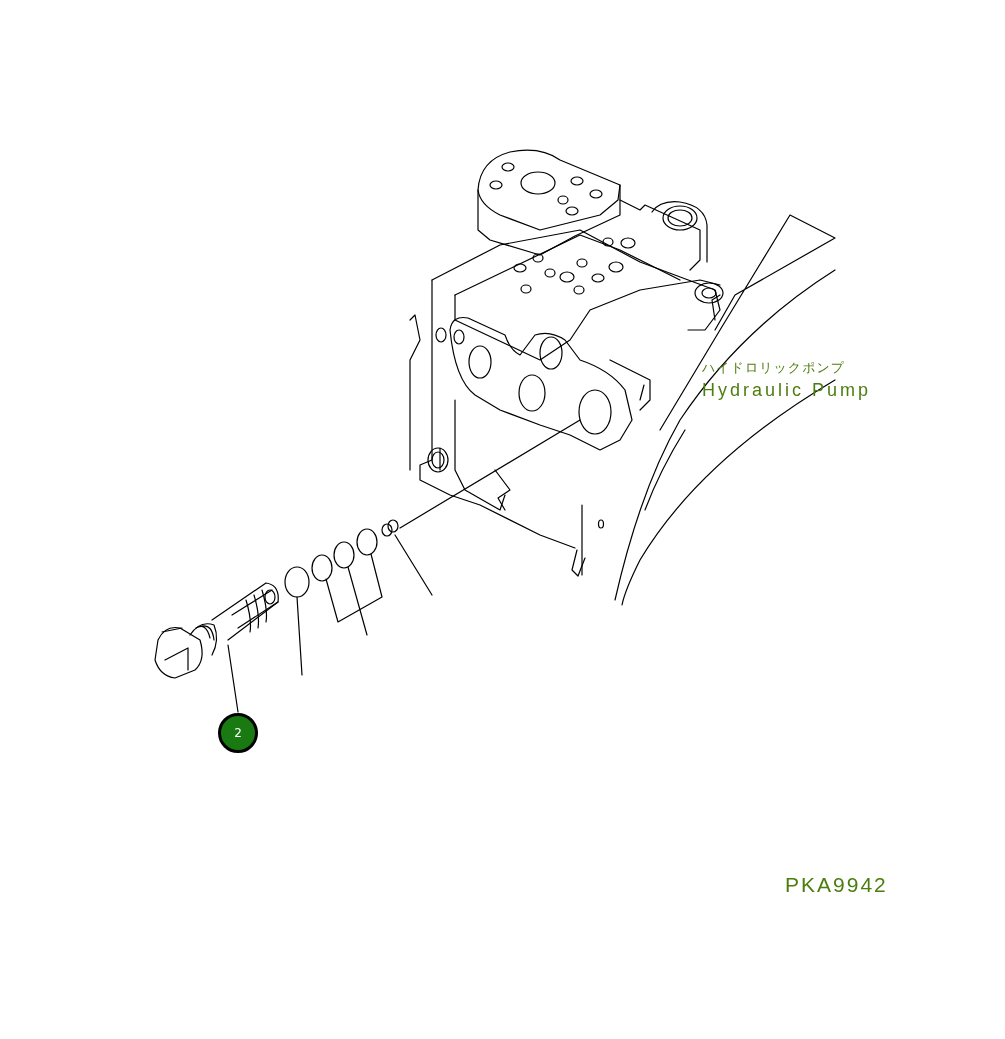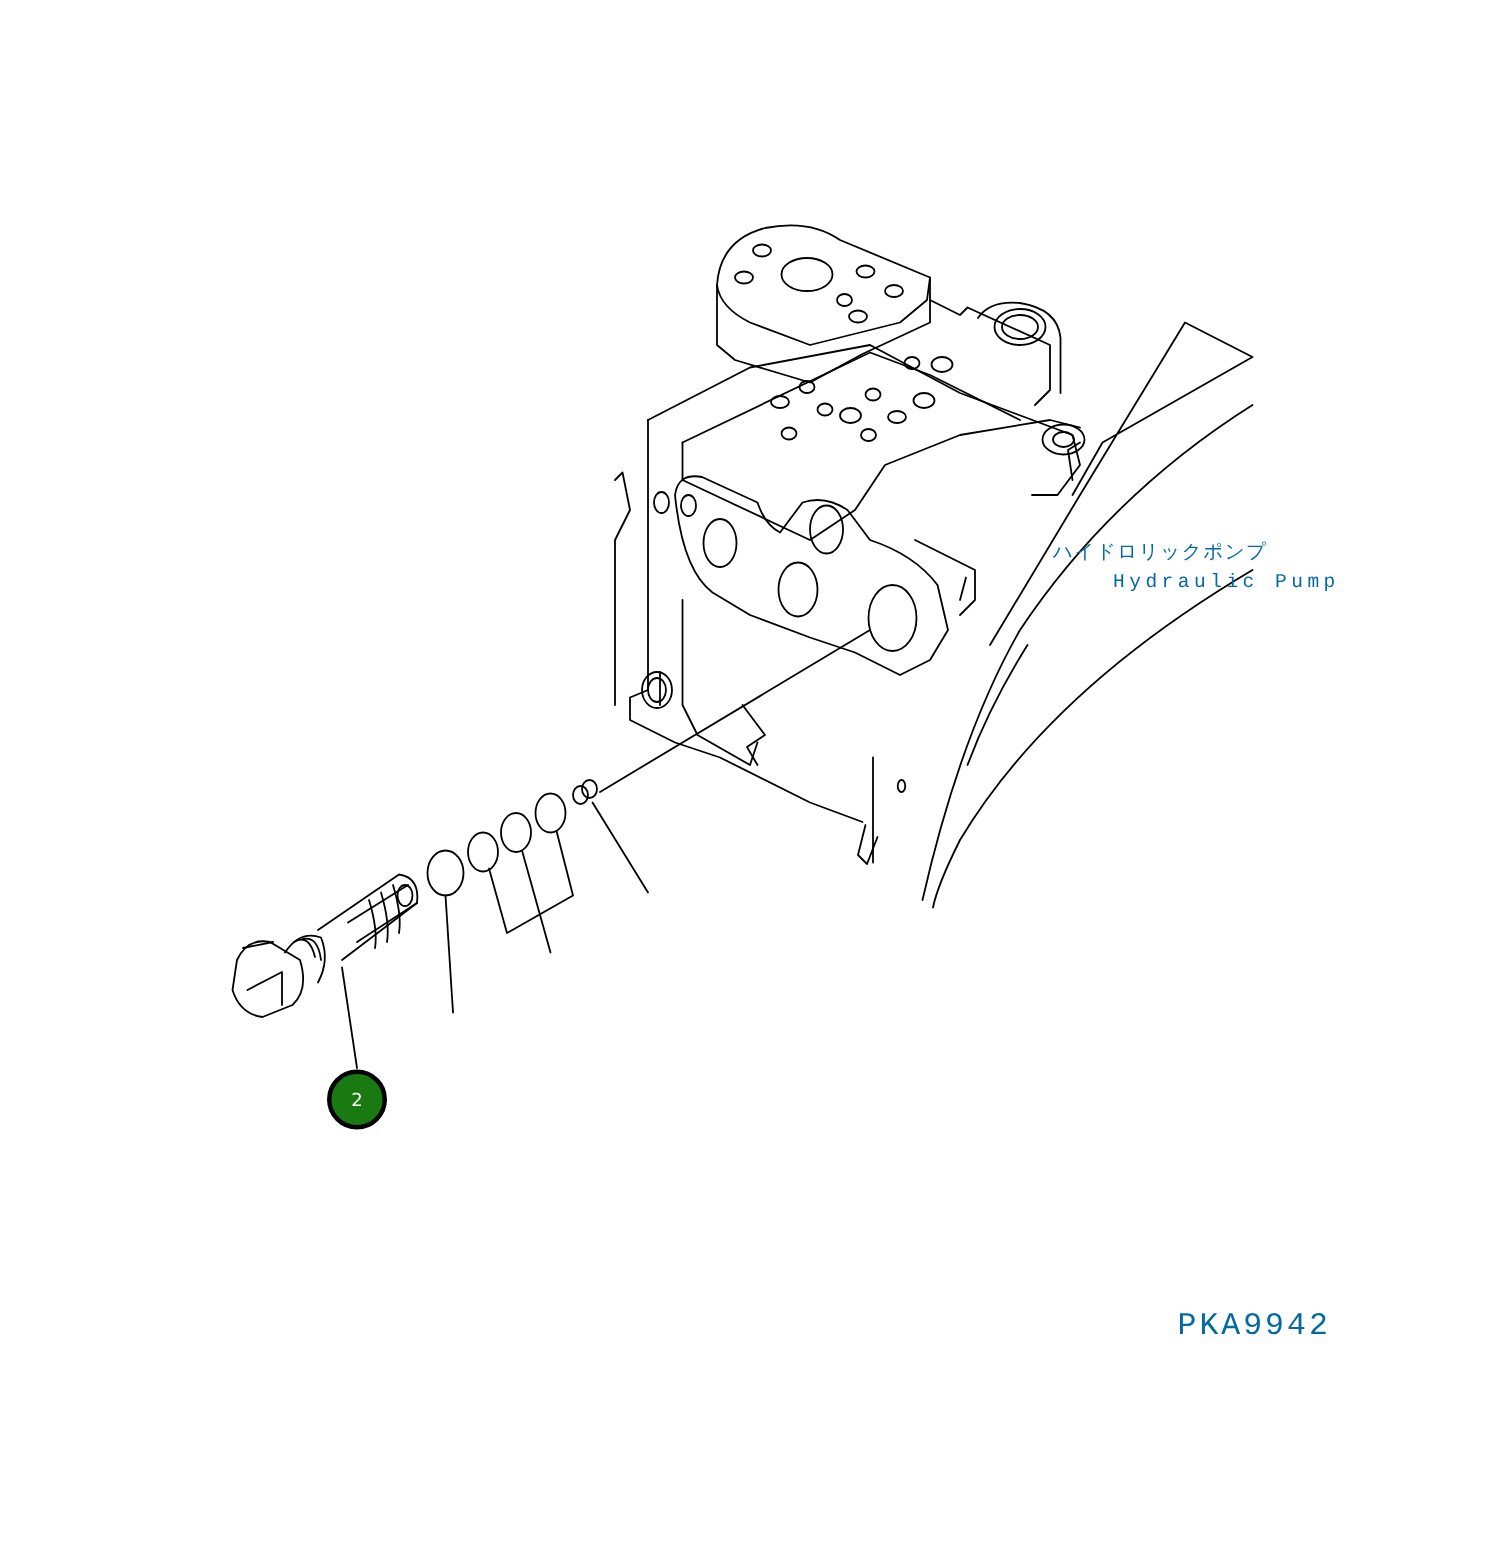--- a/index.html
+++ b/index.html
@@ -1,21 +1,21 @@
 <!DOCTYPE html>
 <html><head>
 <meta charset="utf-8">
 <style>
   html,body{margin:0;padding:0;background:#fff;}
   body{width:1005px;height:1039px;position:relative;overflow:hidden;font-family:"DejaVu Sans Mono",monospace;}
   #canvas{position:absolute;left:0;top:0;width:1005px;height:1039px;}
   .ln{fill:none;stroke:#000;stroke-width:1.2;stroke-linecap:round;stroke-linejoin:round;}
-  .lbl{position:absolute;color:#0369a1;font-family:Liberation Mono, monospace;white-space:nowrap;text-align:center;}
+  .lbl{position:absolute;color:#4d7c0f;font-family:Liberation Sans, sans-serif;white-space:nowrap;text-align:center;}
   #label-jp{left:702px;top:359px;font-size:13px;letter-spacing:1px;}
-  #label-en{left:702px;top:380px;font-size:13px;letter-spacing:3px;margin-left:40px;}
+  #label-en{left:702px;top:380px;font-size:18px;letter-spacing:3px;}
   #code{left:785px;top:873px;font-size:21px;letter-spacing:2px;}
   #callout{position:absolute;left:218px;top:713px;width:34px;height:34px;border-radius:50%;border:3px solid #000;display:flex;align-items:center;justify-content:center;color:#fff;font-family:"DejaVu Sans",sans-serif;font-size:12px;cursor:pointer;}
 </style>
 </head>
 <body>
 
 <svg id="canvas" viewBox="0 0 1005 1039" xmlns="http://www.w3.org/2000/svg">
 
   <g class="ln">
     <path d="M478,190 Q480,160 510,152 Q540,146 560,160 L620,185 L618,200 L600,215 L560,225 L540,230 L500,215 Q480,205 478,190 Z"></path>

